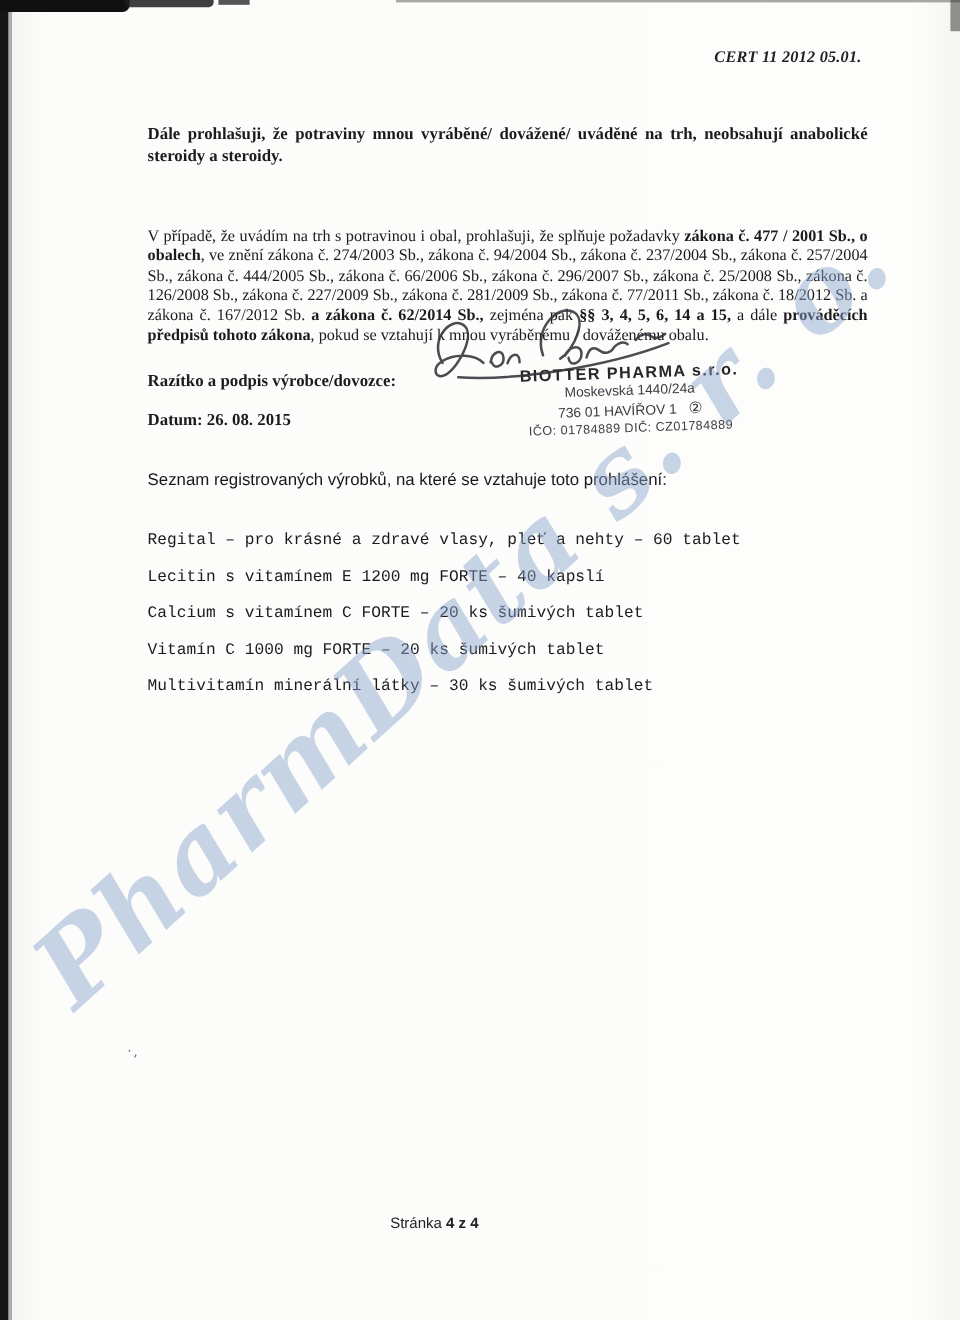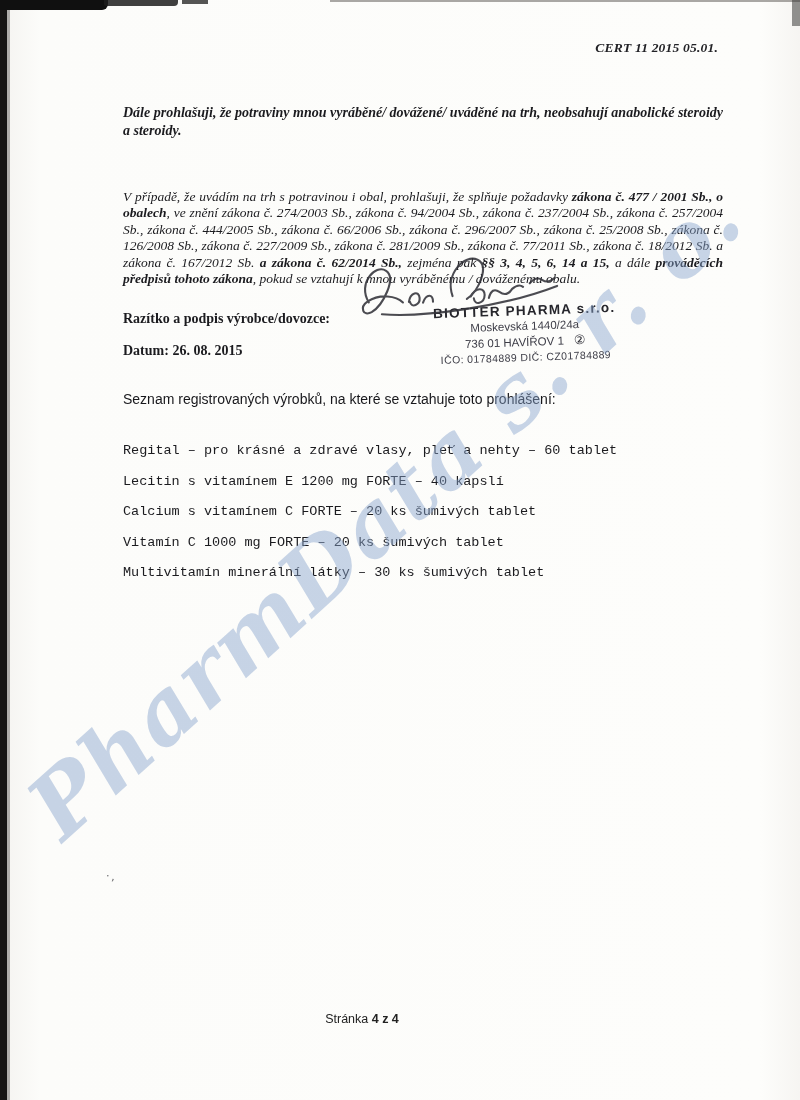--- a/index.html
+++ b/index.html
@@ -30,21 +30,21 @@
     transform:rotate(-42deg);transform-origin:0 50%;
     z-index:5;pointer-events:none;
   }
   
   .doc-code{
     position:absolute;top:40px;right:82px;
     font-style:italic;font-weight:bold;font-size:13.5px;
     letter-spacing:.2px;color:#222226;
   }
   
-  .para{position:absolute;left:123px;width:600px;text-align:justify;font-size:13.5px;line-height:1.22;font-style:italic;}
+  .para{position:absolute;left:123px;width:600px;text-align:justify;font-size:13.5px;line-height:1.22;}
   .p1{top:90px;font-weight:bold;font-size:14px;line-height:1.3;}
   .p2{top:160px;margin-top:29px;}
   .b{font-weight:bold;}
   .sig-label{position:absolute;left:123px;top:311px;font-weight:bold;font-size:14px;}
   .datum{position:absolute;left:123px;top:343px;font-weight:bold;font-size:14px;}
   
   .stamp{
     position:absolute;left:420px;top:303px;width:210px;
     text-align:center;transform:rotate(-2deg);
     font-family:"Liberation Sans", sans-serif;color:#303038;
@@ -85,21 +85,21 @@
   <div class="edge-left2"></div>
   <div class="edge-top1"></div>
   <div class="edge-top2"></div>
   <div class="edge-top3"></div>
   <div class="edge-top4"></div>
   <div class="edge-tr"></div>
   <div class="stray-mark">·‚</div>
 
   <div class="watermark">PharmData s. r. o.</div>
 
-  <div class="doc-code">CERT 11 2015 05.01.</div>
+  <div class="doc-code">CERT 11 2012 05.01.</div>
 
   <p class="para p1">Dále prohlašuji, že potraviny mnou vyráběné/ dovážené/ uváděné na trh, neobsahují anabolické steroidy a steroidy.</p>
 
   <p class="para p2"><span>V případě, že uvádím na trh s potravinou i obal, prohlašuji, že splňuje požadavky </span><span class="b">zákona č. 477 / 2001 Sb., o obalech</span><span>, ve znění zákona č. 274/2003 Sb., zákona č. 94/2004 Sb., zákona č. 237/2004 Sb., zákona č. 257/2004 Sb., zákona č. 444/2005 Sb., zákona č. 66/2006 Sb., zákona č. 296/2007 Sb., zákona č. 25/2008 Sb., zákona č. 126/2008 Sb., zákona č. 227/2009 Sb., zákona č. 281/2009 Sb., zákona č. 77/2011 Sb., zákona č. 18/2012 Sb. a zákona č. 167/2012 Sb. </span><span class="b">a zákona č. 62/2014 Sb.,</span><span> zejména pak </span><span class="b">§§ 3, 4, 5, 6, 14 a 15,</span><span> a dále </span><span class="b">prováděcích předpisů tohoto zákona</span><span>, pokud se vztahují k mnou vyráběnému / dováženému obalu.</span></p>
 
   <div class="sig-label">Razítko a podpis výrobce/dovozce:</div>
   <div class="datum">Datum: 26. 08. 2015</div>
 
   <div class="signature">
     <svg width="225" height="70" viewBox="0 0 225 70">

